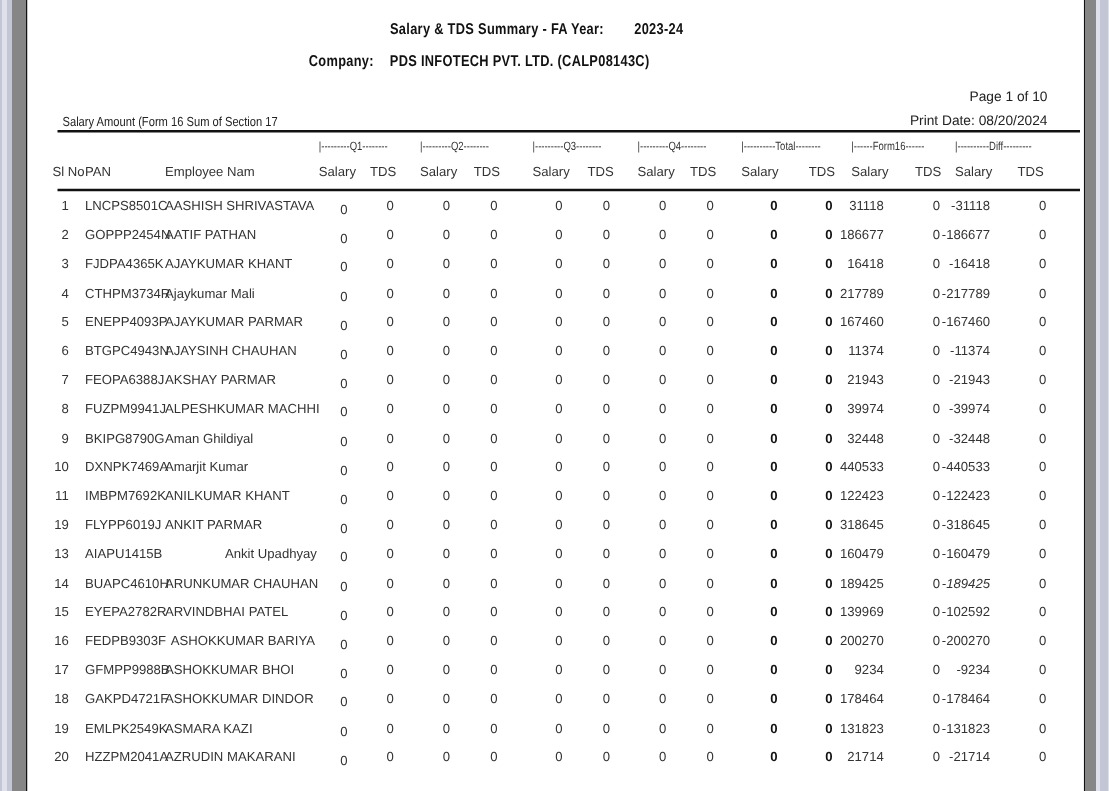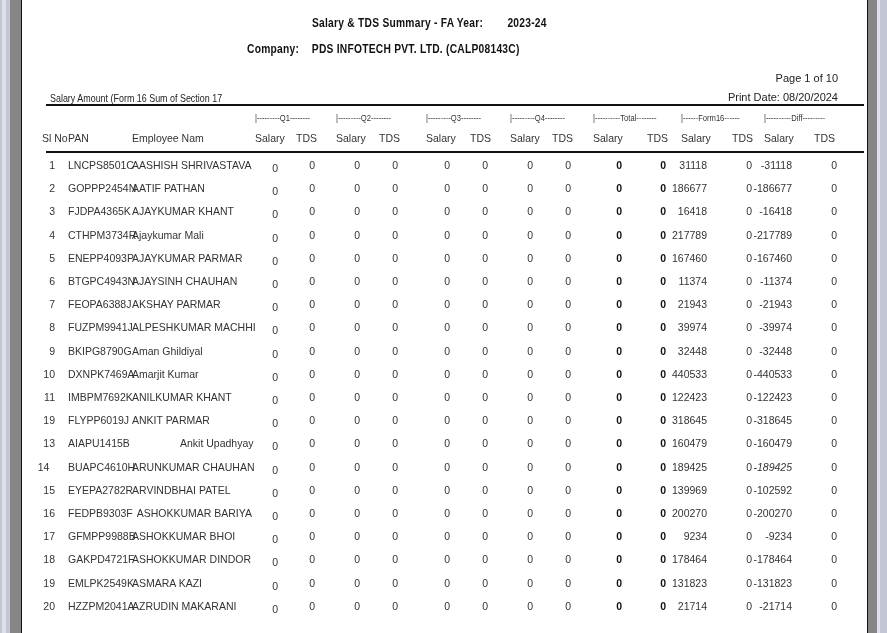--- a/index.html
+++ b/index.html
@@ -328,21 +328,21 @@
         <div class="cell" style="left: 461px; width: 50px; text-align: right; top: 0px;">0</div>
         <div class="cell" style="left: 499px; width: 50px; text-align: right; top: 0px;">0</div>
         <div class="cell bold" style="left: 550px; width: 50px; text-align: right; top: 0px;">0</div>
         <div class="cell bold" style="left: 594px; width: 50px; text-align: right; top: 0px;">0</div>
         <div class="cell" style="left: 635px; width: 50px; text-align: right; top: 0px;">160479</div>
         <div class="cell" style="left: 680px; width: 50px; text-align: right; top: 0px;">0</div>
         <div class="cell" style="left: 720px; width: 50px; text-align: right; top: 0px;">-160479</div>
         <div class="cell" style="left: 765px; width: 50px; text-align: right; top: 0px;">0</div>
       </div>
       <div class="row" style="top: 460.6px;">
-        <div class="cell" style="left: 10px; width: 23px; text-align: center; top: 0px;">14</div>
+        <div class="cell" style="left: 10px; width: 23px; text-align: right; top: 0px;">14</div>
         <div class="cell" style="left: 46px; width: 64px; text-align: left; top: 0px;">BUAPC4610H</div>
         <div class="cell" style="left: 110px; width: 120px; text-align: left; top: 0px;">ARUNKUMAR CHAUHAN</div>
         <div class="cell" style="left: 206px; width: 50px; text-align: right; top: 3px;">0</div>
         <div class="cell" style="left: 243px; width: 50px; text-align: right; top: 0px;">0</div>
         <div class="cell" style="left: 288px; width: 50px; text-align: right; top: 0px;">0</div>
         <div class="cell" style="left: 326px; width: 50px; text-align: right; top: 0px;">0</div>
         <div class="cell" style="left: 378px; width: 50px; text-align: right; top: 0px;">0</div>
         <div class="cell" style="left: 416px; width: 50px; text-align: right; top: 0px;">0</div>
         <div class="cell" style="left: 461px; width: 50px; text-align: right; top: 0px;">0</div>
         <div class="cell" style="left: 499px; width: 50px; text-align: right; top: 0px;">0</div>

